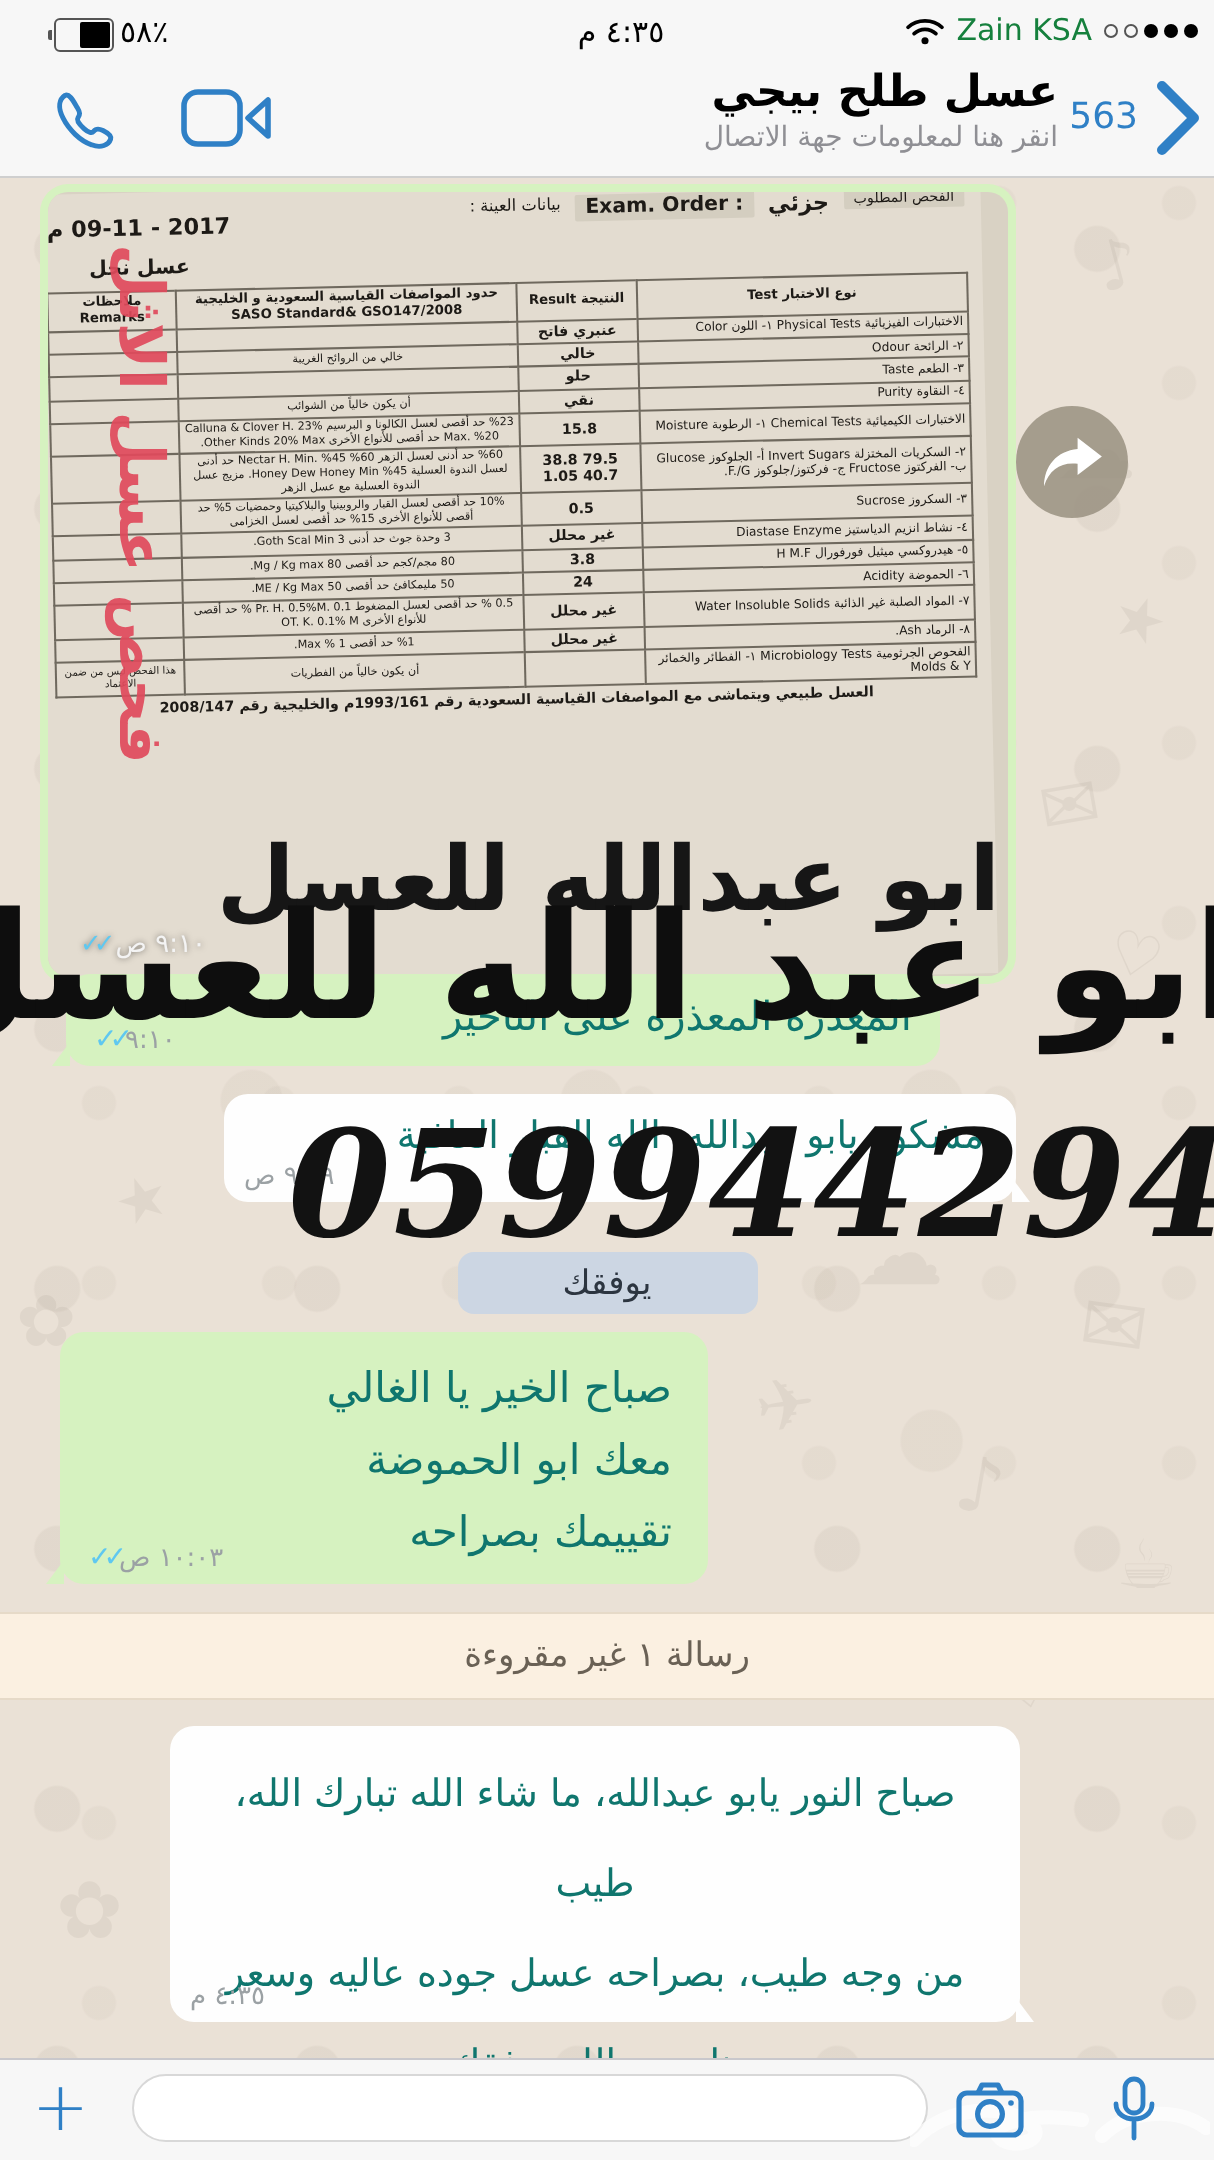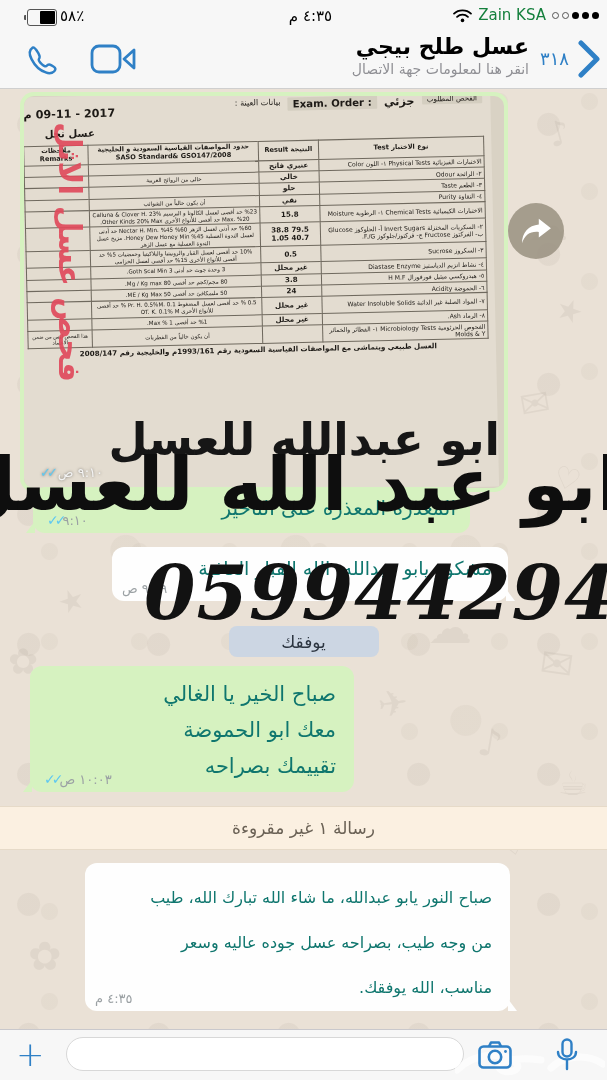--- a/index.html
+++ b/index.html
@@ -85,21 +85,21 @@
   .bubble-time{position:absolute;left:10px;bottom:5px;display:flex;align-items:center;
     font-size:13px;color:#9ba1a4;direction:rtl;}
   .bubble-time .ticks{font-size:14px;}
   .apology-bubble{left:33px;top:399px;width:437px;height:46px;padding:9px 14px;}
   .apology-bubble .bubble-text{font-size:20px;}
   .thanks-bubble{left:112px;top:459px;width:396px;height:54px;padding:10px 16px;}
   .thanks-bubble .bubble-text{font-size:19px;}
   .morning-bubble{left:30px;top:578px;width:324px;height:126px;padding:10px 18px 26px;}
   .morning-bubble .bubble-text{font-size:21px;line-height:36px;}
   .reply-bubble{left:85px;top:775px;width:425px;height:148px;padding:12px 18px 28px;}
-  .reply-bubble .bubble-text{font-size:16px;line-height:45px;}
+  .reply-bubble .bubble-text{font-size:19px;line-height:45px;text-align:center;}
   
   .big-watermark{position:absolute;left:-12px;top:350px;width:634px;text-align:center;
     font-size:74px;font-weight:bold;color:#0e0e0e;white-space:nowrap;line-height:1.25;z-index:10;pointer-events:none;}
   .phone-watermark{position:absolute;left:144px;top:468px;font-family:"DejaVu Serif",serif;
     font-style:italic;font-weight:bold;font-size:74px;color:#121212;letter-spacing:1px;
     direction:ltr;z-index:10;line-height:1;pointer-events:none;}
   
   .date-pill{position:absolute;left:50%;transform:translateX(-50%);top:538px;width:150px;height:31px;
     background:#ccd6e3;border-radius:8px;display:flex;align-items:center;justify-content:center;
     font-size:17px;color:#2c3540;z-index:3;}
@@ -144,21 +144,21 @@
           <span class="sig-dot on"></span>
           <span class="sig-dot on"></span>
       </span>
     </div>
   </div>
 
   <div class="nav-bar">
     <svg class="back-chevron" width="24" height="38" viewBox="0 0 24 38">
       <polyline points="4,3 20,19 4,35" fill="none" stroke="#2f80c6" stroke-width="5" stroke-linecap="round" stroke-linejoin="round"></polyline>
     </svg>
-    <span class="unread-count">٣١٨</span>
+    <span class="unread-count">563</span>
     <div class="nav-title-block">
       <div class="nav-title">عسل طلح بيجي</div>
       <div class="nav-subtitle">انقر هنا لمعلومات جهة الاتصال</div>
     </div>
     <svg class="nav-icon call-button" width="40" height="38" viewBox="0 0 40 40">
       <path d="M10 6 C7 8 6 12 9 18 C12 24 18 30 24 32 C29 34 33 32 34 29 C34.5 27.5 33 26 30 24.5 C27.5 23.3 26.2 23.5 25 25 C24.2 26 22.5 25.8 20 23.5 C17.5 21.2 16 19 16.8 17.8 C18 16 18 15 16.5 12.5 C14.7 9.6 12.5 4.8 10 6 Z" fill="none" stroke="#2f80c6" stroke-width="2.6" stroke-linejoin="round"></path>
     </svg>
     <svg class="nav-icon video-button" width="48" height="34" viewBox="0 0 48 34">
       <rect x="2" y="4" width="28" height="26" rx="7" fill="none" stroke="#2f80c6" stroke-width="2.8"></rect>
       <path d="M34 17 L44 8 L44 26 Z" fill="none" stroke="#2f80c6" stroke-width="2.8" stroke-linejoin="round"></path>

